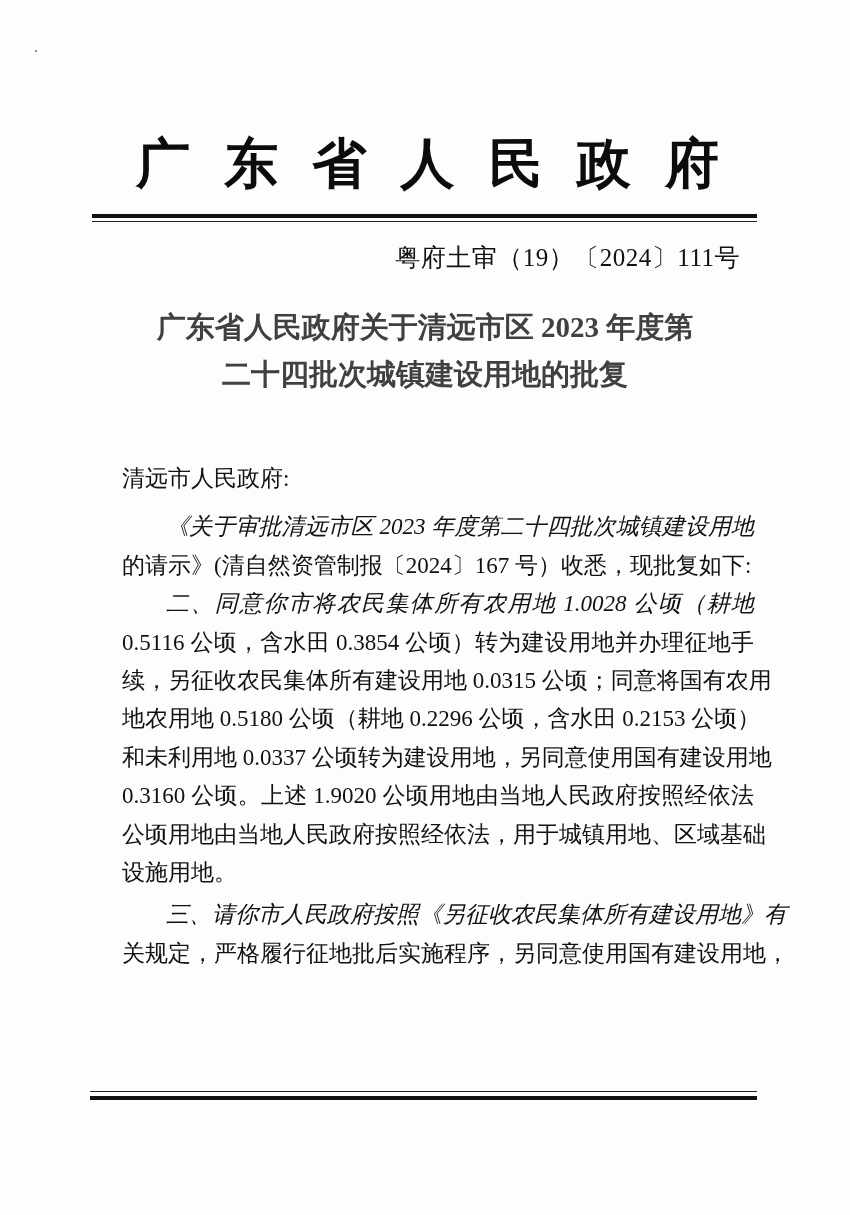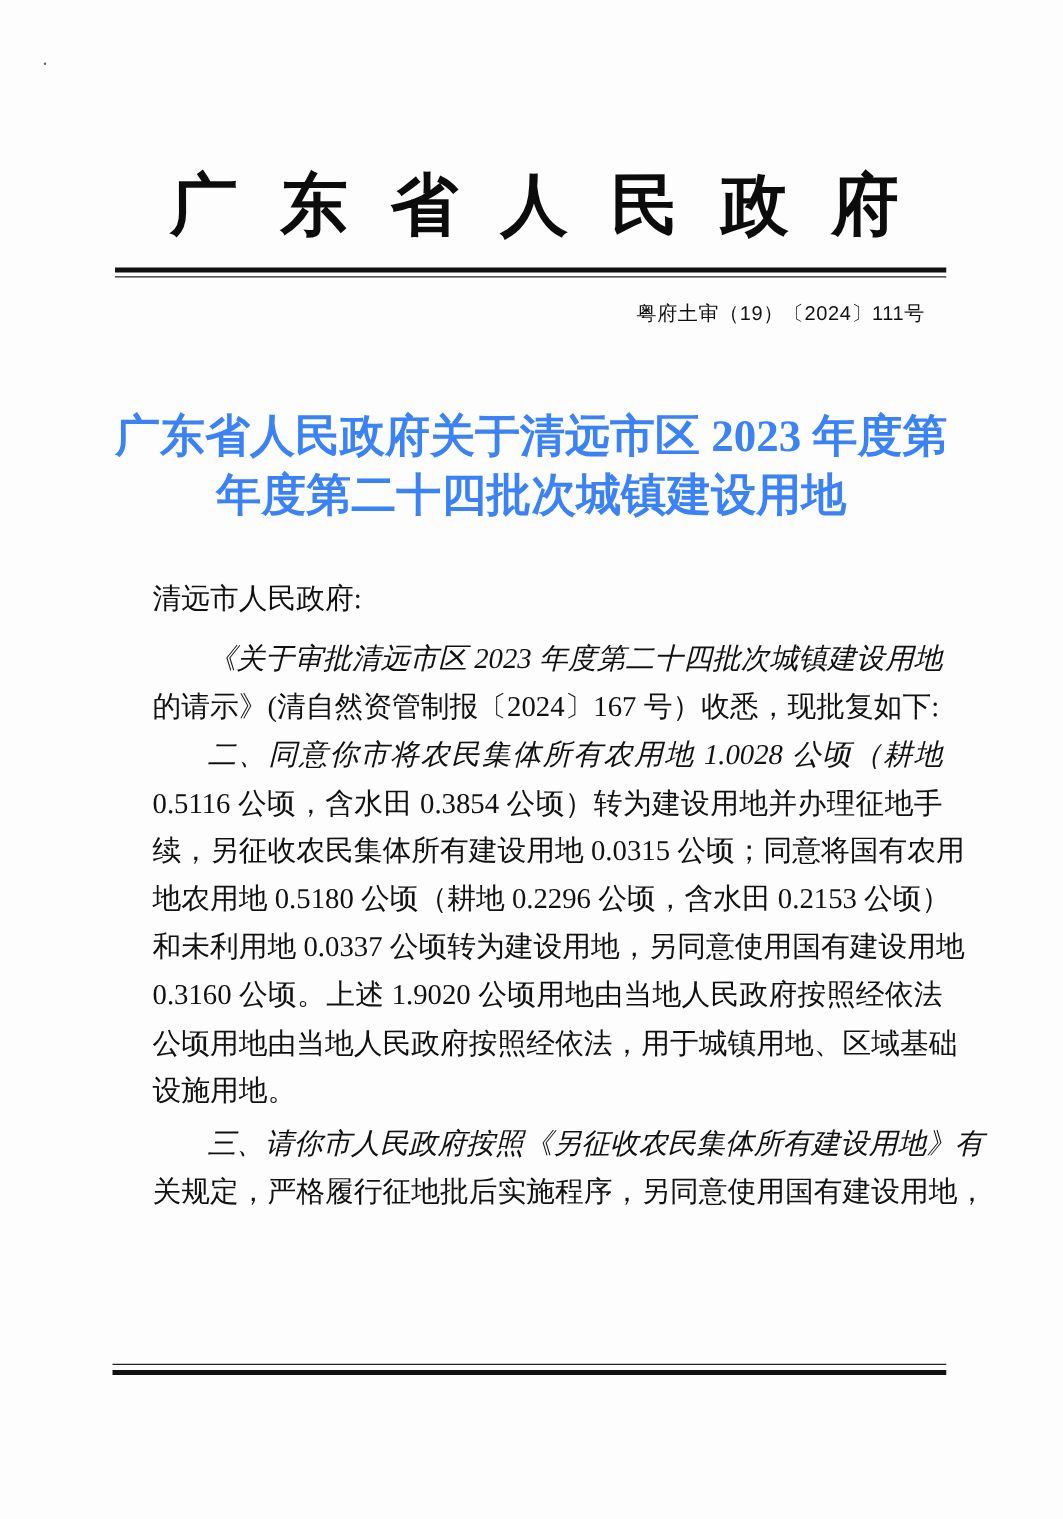--- a/index.html
+++ b/index.html
@@ -10,26 +10,26 @@
 
   .masthead { position: absolute; left: 92px; top: 128px; width: 665px; height: 70px;
               display: flex; justify-content: space-between; align-items: center;
               padding: 0 38px 0 44px; box-sizing: border-box; }
   .masthead span { font-family: "DejaVu Serif", "Liberation Serif", serif; font-size: 54px; font-weight: bold;
                    color: #0c0c0c; line-height: 1; }
 
   .rule-thick { position: absolute; height: 4px; background: #111; }
   .rule-thin  { position: absolute; height: 1px; background: #222; }
 
-  .doc-number { position: absolute; right: 110px; top: 241px; font-size: 16px; color: #111;
-                font-family: Liberation Sans, sans-serif; letter-spacing: 0.5px; }
+  .doc-number { position: absolute; right: 110px; top: 241px; font-size: 25px; color: #111;
+                font-family: Liberation Serif, serif; letter-spacing: 0.5px; }
 
   .title { position: absolute; left: 0; width: 850px; top: 304px; text-align: center;
-           font-family: "Liberation Serif", "DejaVu Serif", serif; font-weight: bold; font-size: 36px;
-           line-height: 47px; color: #3b82f6; margin-top: 22px; }
+           font-family: "Liberation Serif", "DejaVu Serif", serif; font-weight: bold; font-size: 29px;
+           line-height: 47px; color: #404040; }
   .title div { white-space: nowrap; }
 
   .body { position: absolute; left: 122px; top: 460px; width: 632px;
           font-family: "Liberation Serif", "DejaVu Serif", serif; font-size: 23px; color: #111;
           line-height: 38.4px; }
   .line { white-space: nowrap; height: 38.4px; text-align: justify; text-align-last: justify; }
   .line.last, .line.short { text-align-last: left; }
   .line.indent { padding-left: 44px; font-style: italic; }
 </style>
 </head>
@@ -48,21 +48,21 @@
     <span>府</span>
   </div>
 
   <div class="rule-thick" style="left:92px; top:214px; width:665px;"></div>
   <div class="rule-thin" style="left:92px; top:221px; width:665px;"></div>
 
   <div class="doc-number">粤府土审（19）〔2024〕111号</div>
 
   <div class="title">
     <div>广东省人民政府关于清远市区 2023 年度第</div>
-    <div>年度第二十四批次城镇建设用地</div>
+    <div>二十四批次城镇建设用地的批复</div>
   </div>
 
   <div class="body">
     <div class="line short">清远市人民政府:</div>
     <div style="height:10px"></div>
     <div class="line indent">《关于审批清远市区 2023 年度第二十四批次城镇建设用地</div>
     <div class="line last">的请示》(清自然资管制报〔2024〕167 号）收悉，现批复如下:</div>
     <div class="line indent">二、同意你市将农民集体所有农用地 1.0028 公顷（耕地</div>
     <div class="line">0.5116 公顷，含水田 0.3854 公顷）转为建设用地并办理征地手</div>
     <div class="line">续，另征收农民集体所有建设用地 0.0315 公顷；同意将国有农用</div>

